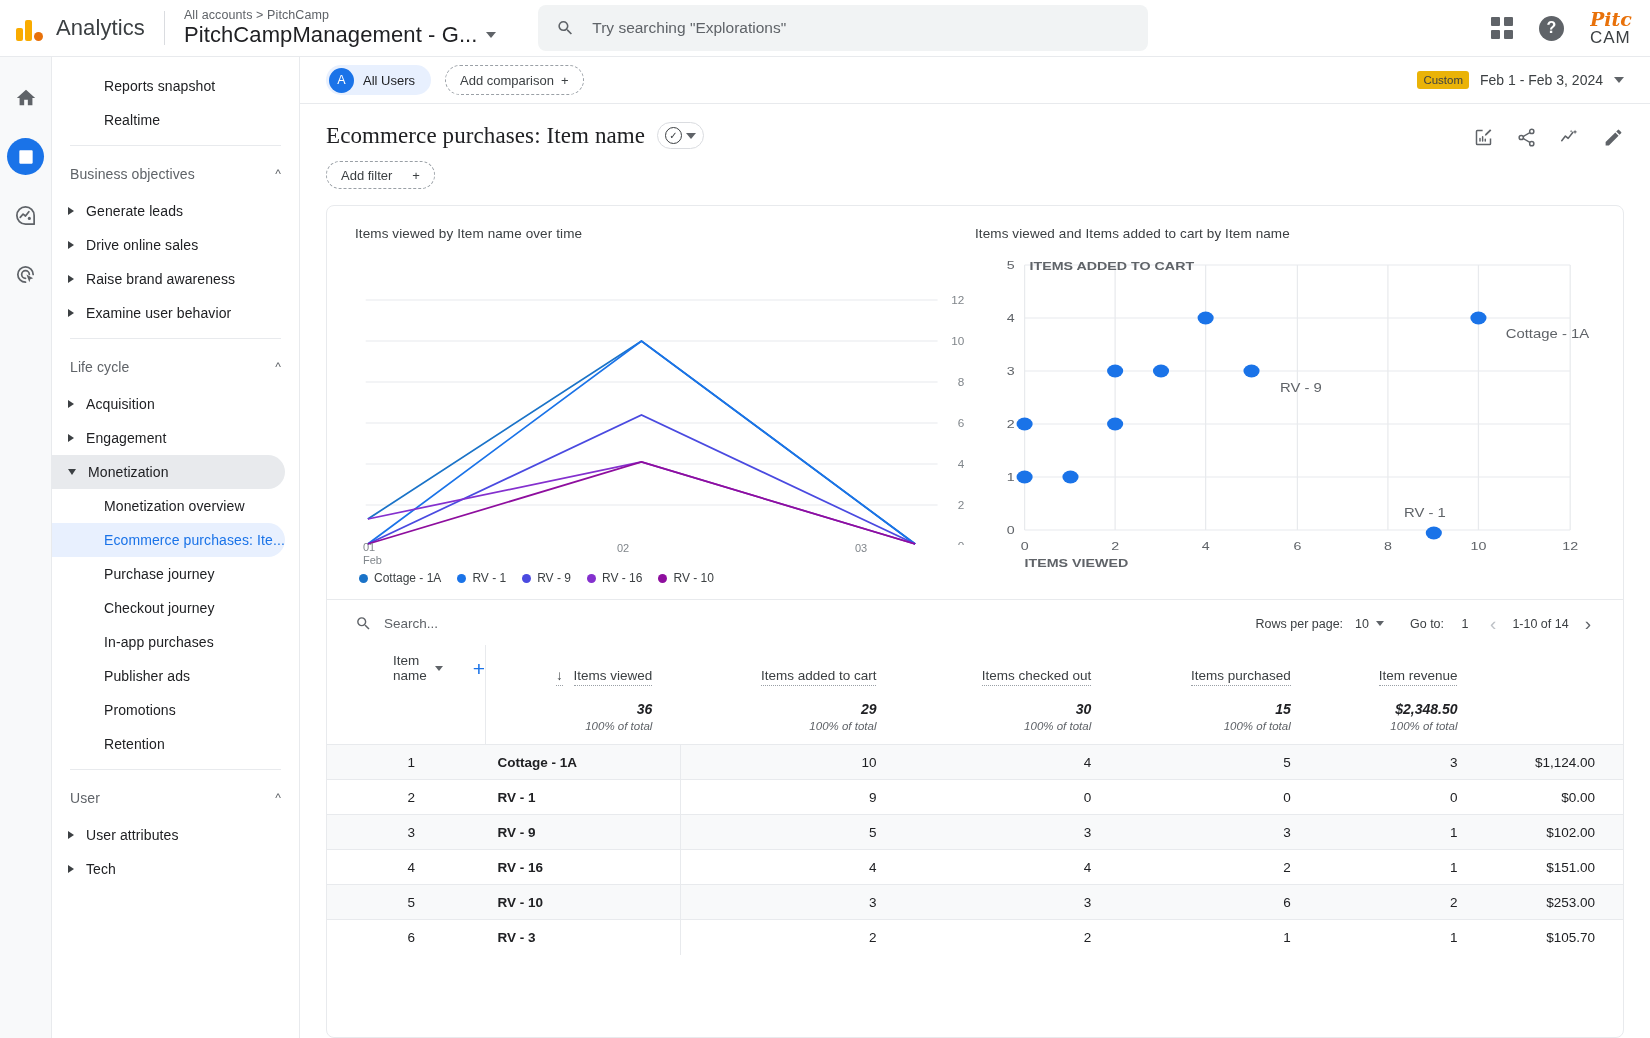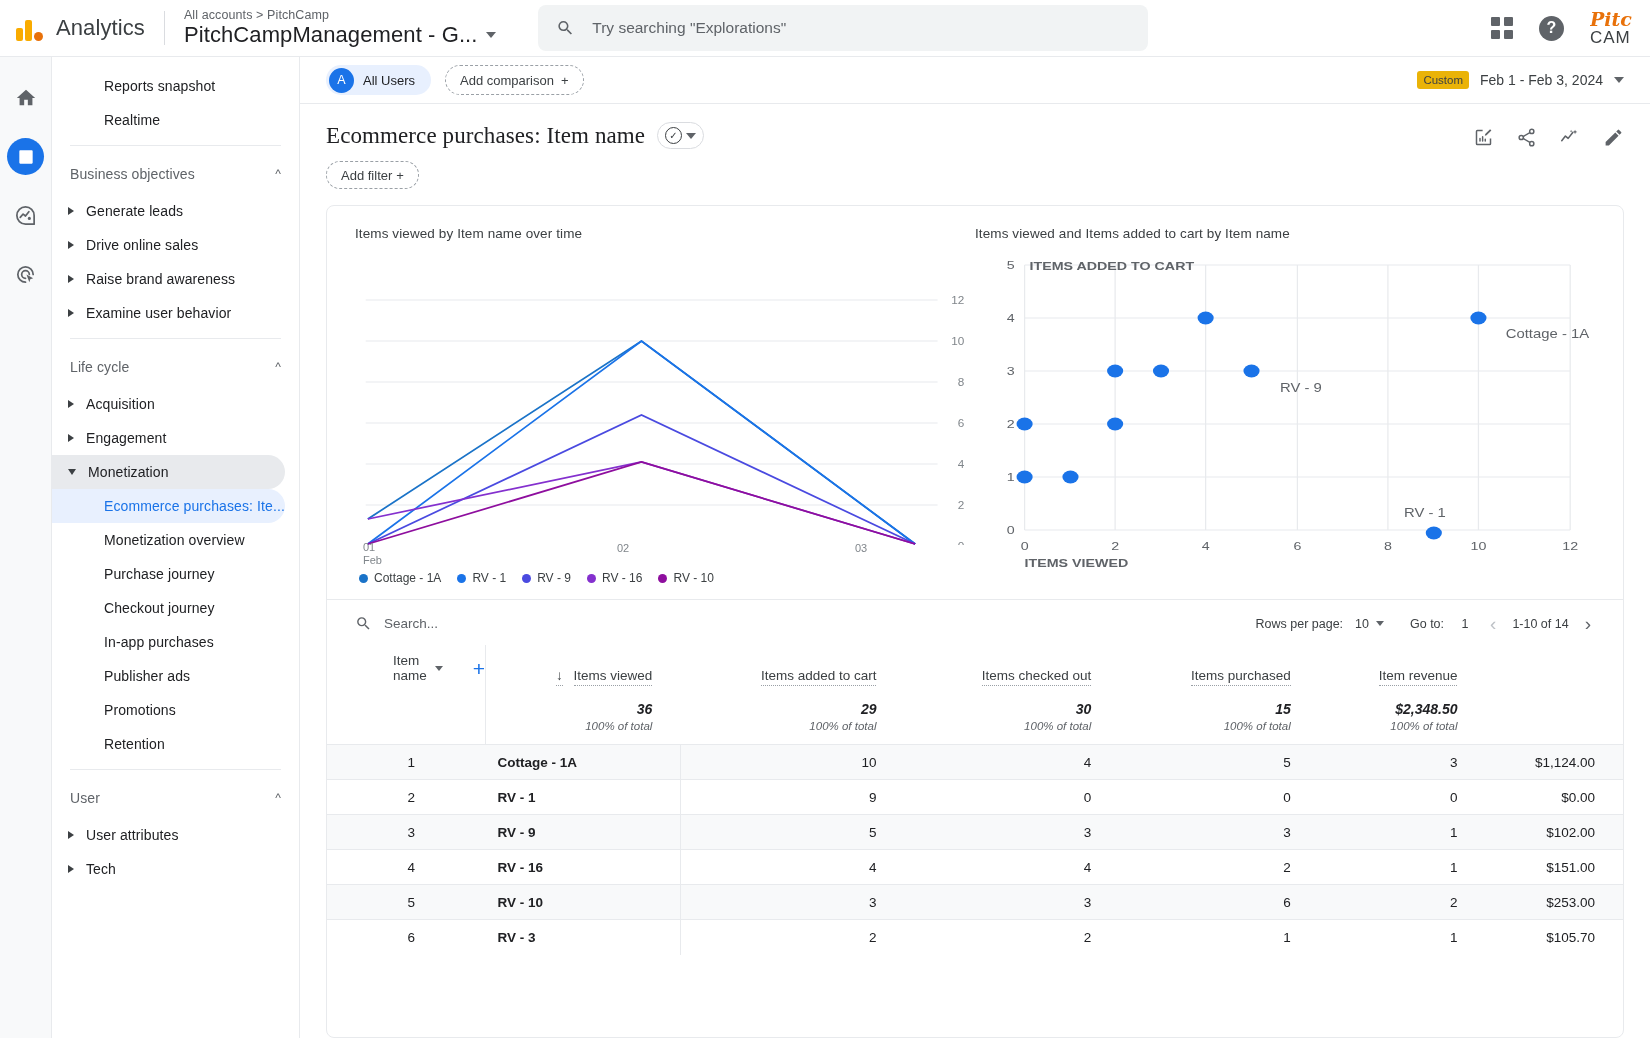--- a/index.html
+++ b/index.html
@@ -123,21 +123,21 @@
     align-items: center; justify-content: center; gap: 4px; cursor: pointer;
   }
   .circ-check {
     width: 17px; height: 17px; border-radius: 50%; border: 1.5px solid #3c4043;
     display: flex; align-items: center; justify-content: center; font-size: 10px; color: #3c4043;
   }
   .title-icons { margin-left: auto; display: flex; align-items: center; gap: 22px; padding-top: 4px; }
   .ticon { cursor: pointer; color: #5f6368; display: flex; }
   .addfilter {
     margin: 12px 0 0 26px; height: 28px; border: 1px dashed #9aa0a6; border-radius: 15px;
-    display: inline-flex; align-items: center; gap: 4px; padding: 0 14px; font-size: 13px;
+    display: inline-flex; align-items: center; gap: 20px; padding: 0 14px; font-size: 13px;
     color: #3c4043; cursor: pointer; width: fit-content;
   }
 
   
   .card-scroll { flex: 1; overflow: hidden; padding: 16px 26px 0 26px; }
   .card {
     border: 1px solid #e8eaed; border-radius: 8px; background: #fff; padding: 20px 0 0 0;
     height: 100%; display: flex; flex-direction: column;
   }
   .charts-row { display: flex; padding: 0 28px; }
@@ -297,22 +297,22 @@
       <span>Acquisition</span>
     </div>
     <div class="nav-group">
       <span class="tri"></span>
       <span>Engagement</span>
     </div>
     <div class="nav-group open">
       <span class="tri down"></span>
       <span>Monetization</span>
     </div>
+    <div class="nav-sub">Monetization overview</div>
     <div class="nav-sub selected">Ecommerce purchases: Ite...</div>
-    <div class="nav-sub">Monetization overview</div>
     <div class="nav-sub">Purchase journey</div>
     <div class="nav-sub">Checkout journey</div>
     <div class="nav-sub">In-app purchases</div>
     <div class="nav-sub">Publisher ads</div>
     <div class="nav-sub">Promotions</div>
     <div class="nav-item">Retention</div>
     <div class="nav-hr"></div>
 
     <div class="nav-sec">
       <span>User</span>

